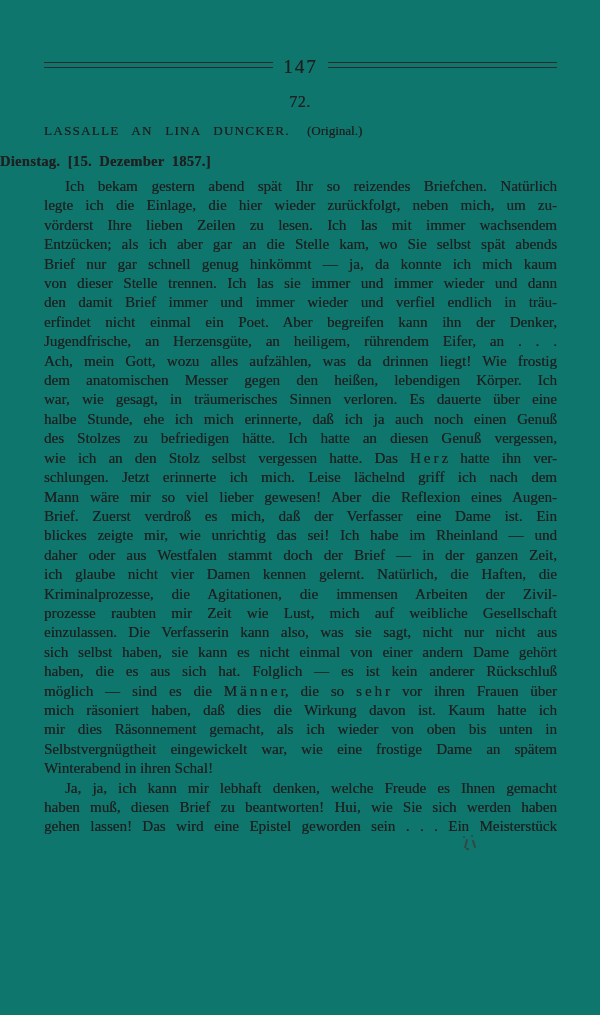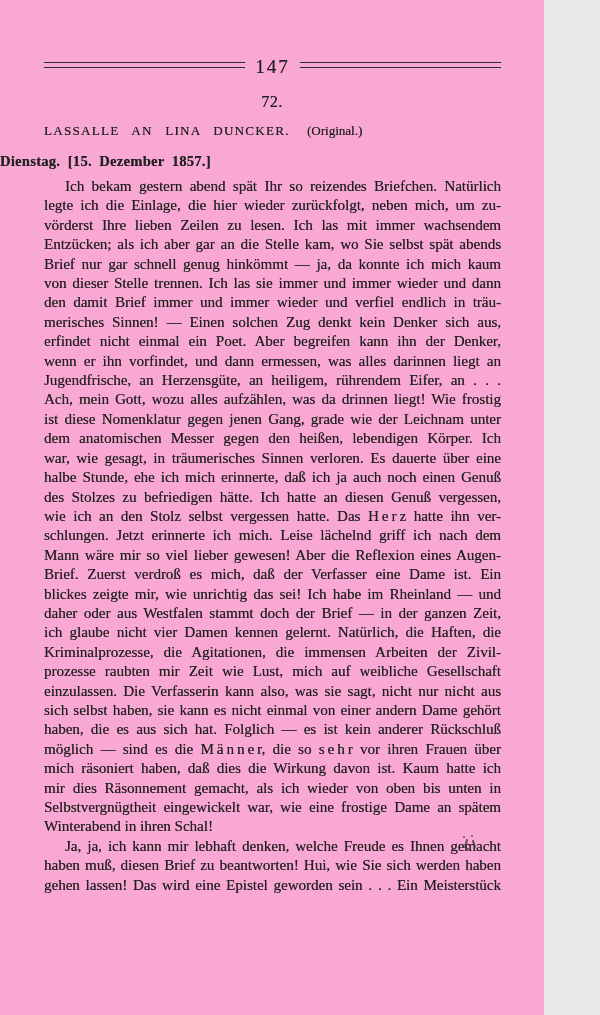--- a/index.html
+++ b/index.html
@@ -2,24 +2,24 @@
 <html><head>
 <meta charset="utf-8">
 <style>
   html, body {
     margin: 0;
     padding: 0;
     background: #e8e8e8;
   }
   .page {
     position: relative;
-    width: 544px;
+    width: 600px;
     height: 1015px;
     margin: 0;
-    background: #f9a8d4;
+    background: #0f766e;
     color: #1f1f1f;
     font-family: "Liberation Serif", serif;
     overflow: hidden;
     text-shadow: 0.25px 0 0 rgba(25,25,25,0.65);
   }
   
   .page-header { padding-top: 56px; }
   .rule-row {
     display: flex;
     align-items: center;
@@ -125,26 +125,23 @@
 
   <main class="body-text">
       <div class="para">
         <div class="line first">Ich bekam gestern abend spät Ihr so reizendes Briefchen. Natürlich</div>
         <div class="line">legte ich die Einlage, die hier wieder zurückfolgt, neben mich, um zu-</div>
         <div class="line">vörderst Ihre lieben Zeilen zu lesen. Ich las mit immer wachsendem</div>
         <div class="line">Entzücken; als ich aber gar an die Stelle kam, wo Sie selbst spät abends</div>
         <div class="line">Brief nur gar schnell genug hinkömmt — ja, da konnte ich mich kaum</div>
         <div class="line">von dieser Stelle trennen. Ich las sie immer und immer wieder und dann</div>
         <div class="line">den damit Brief immer und immer wieder und verfiel endlich in träu-</div>
-        <div class="line">merisches Sinnen! — Einen solchen Zug denkt kein Denker sich aus,</div>
         <div class="line">erfindet nicht einmal ein Poet. Aber begreifen kann ihn der Denker,</div>
-        <div class="line">wenn er ihn vorfindet, und dann ermessen, was alles darinnen liegt an</div>
         <div class="line">Jugendfrische, an Herzensgüte, an heiligem, rührendem Eifer, an . . .</div>
         <div class="line">Ach, mein Gott, wozu alles aufzählen, was da drinnen liegt! Wie frostig</div>
-        <div class="line">ist diese Nomenklatur gegen jenen Gang, grade wie der Leichnam unter</div>
         <div class="line">dem anatomischen Messer gegen den heißen, lebendigen Körper. Ich</div>
         <div class="line">war, wie gesagt, in träumerisches Sinnen verloren. Es dauerte über eine</div>
         <div class="line">halbe Stunde, ehe ich mich erinnerte, daß ich ja auch noch einen Genuß</div>
         <div class="line">des Stolzes zu befriedigen hätte. Ich hatte an diesen Genuß vergessen,</div>
         <div class="line">wie ich an den Stolz selbst vergessen hatte. Das H e r z hatte ihn ver-</div>
         <div class="line">schlungen. Jetzt erinnerte ich mich. Leise lächelnd griff ich nach dem</div>
         <div class="line">Mann wäre mir so viel lieber gewesen! Aber die Reflexion eines Augen-</div>
         <div class="line">Brief. Zuerst verdroß es mich, daß der Verfasser eine Dame ist. Ein</div>
         <div class="line">blickes zeigte mir, wie unrichtig das sei! Ich habe im Rheinland — und</div>
         <div class="line">daher oder aus Westfalen stammt doch der Brief — in der ganzen Zeit,</div>

